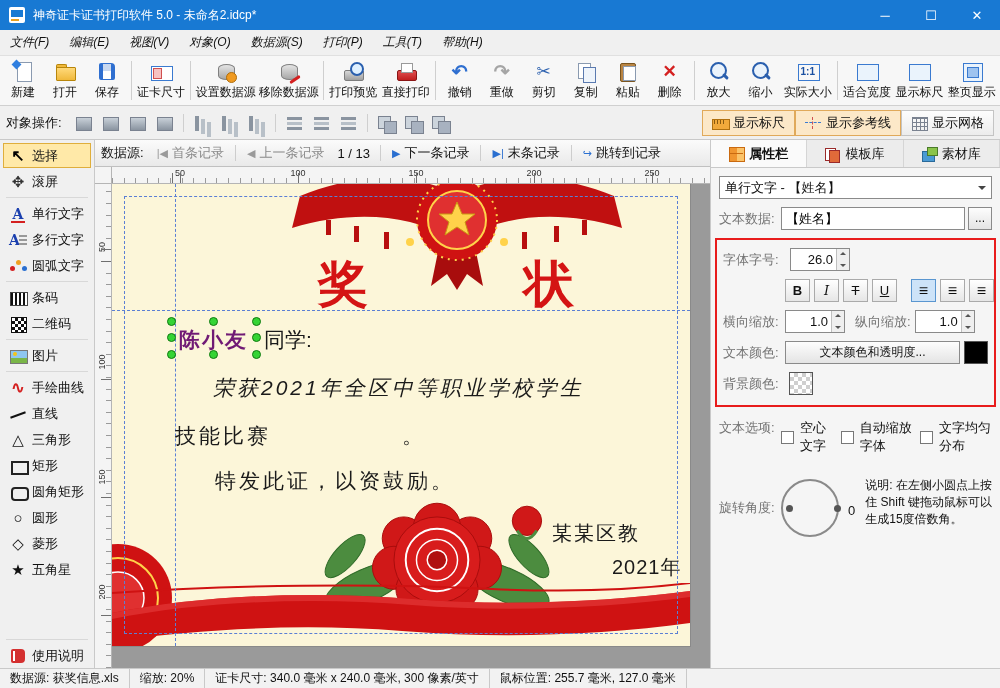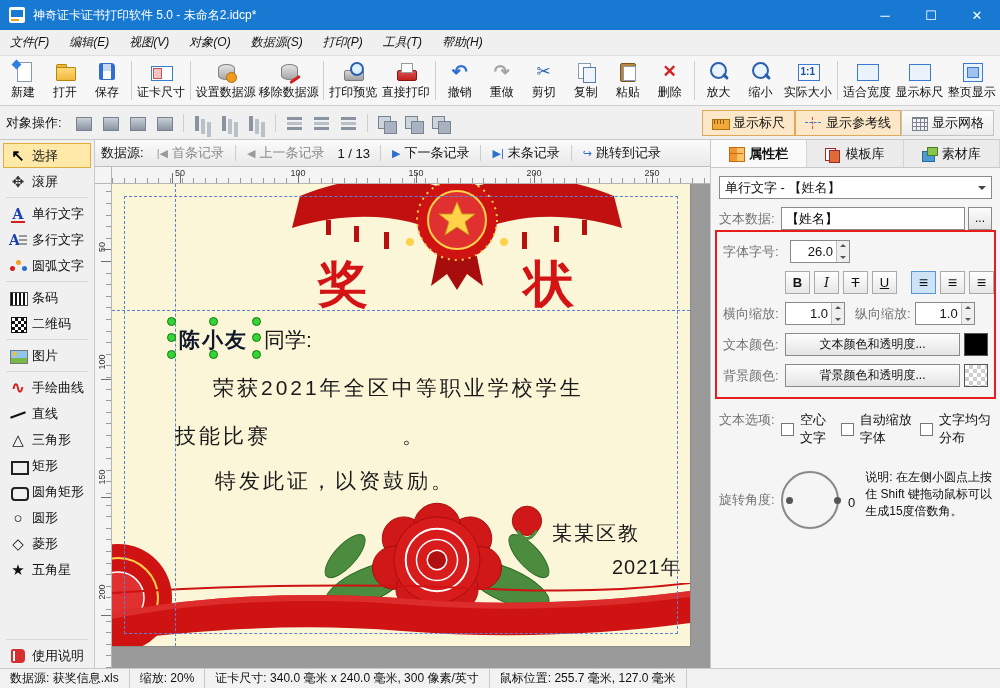--- a/index.html
+++ b/index.html
@@ -140,23 +140,23 @@
   .decor-top { position:absolute; left:180px; top:-4px; width:330px; height:112px; }
   .decor-flower { position:absolute; left:195px; top:286px; width:260px; height:176px; }
   .decor-ribbon { position:absolute; left:0; top:399px; width:578px; height:62px; }
   .decor-corner { position:absolute; left:0; top:360px; width:70px; height:102px; }
 
   .guide-inset { position:absolute; left:12px; top:12px; width:554px; height:438px; border:1px dashed #5b7fd4; }
   .guide-v { position:absolute; left:63px; top:0; bottom:0; width:0; border-left:1px dashed #5b7fd4; }
   .guide-h { position:absolute; top:126px; left:0; right:0; height:0; border-top:1px dashed #5b7fd4; }
 
   .cert-title { position:absolute; left:206px; top:72px; display:flex; gap:156px; font-size:50px; font-weight:bold; color:#d41414; font-family:"DejaVu Serif", serif; line-height:1.1; }
-  .cert-name { position:absolute; left:67px; top:142px; font-size:21px; color:#0f172a; font-weight:bold; letter-spacing:2px; }
+  .cert-name { position:absolute; left:67px; top:142px; font-size:21px; color:#701a75; font-weight:bold; letter-spacing:2px; }
   .cert-namesuffix { position:absolute; left:152px; top:142px; font-size:21px; color:#1a1a1a; }
-  .cert-line1 { position:absolute; left:101px; top:190px; font-size:21px; color:#1a1a1a; letter-spacing:3px; }
+  .cert-line1 { position:absolute; left:101px; top:190px; font-size:21px; color:#1a1a1a; letter-spacing:3px;font-style:italic; }
   .cert-line2 { position:absolute; left:63px; top:238px; font-size:21px; color:#1a1a1a; letter-spacing:3px; }
   .cert-line2p { position:absolute; left:290px; top:238px; font-size:21px; color:#1a1a1a; }
   .cert-line3 { position:absolute; left:103px; top:283px; font-size:21px; color:#1a1a1a; letter-spacing:3px; }
   .cert-org { position:absolute; left:440px; top:336px; font-size:20px; color:#1a1a1a; letter-spacing:2px; white-space:nowrap; }
   .cert-year { position:absolute; left:500px; top:370px; font-size:20px; color:#1a1a1a; letter-spacing:1px; white-space:nowrap; }
 
   .sel-box { position:absolute; left:60px; top:138px; width:84px; height:32px; }
   .hd { position:absolute; width:9px; height:9px; border-radius:50%; background:#35d435; border:1px solid #117a11; }
   .hd.nw{left:-5px;top:-5px;} .hd.n{left:50%;margin-left:-5px;top:-5px;} .hd.ne{right:-5px;top:-5px;}
   .hd.w{left:-5px;top:50%;margin-top:-5px;} .hd.e{right:-5px;top:50%;margin-top:-5px;}
@@ -181,21 +181,21 @@
   .combo .cval { flex:1; overflow:hidden; white-space:nowrap; }
   .caret { width:0; height:0; border:4px solid transparent; border-top-color:#444; margin-top:4px; flex:none; }
   .tinput { flex:1; height:23px; background:#fff; border:1px solid #8a8a8a; font-size:13px; padding:0 4px; font-family:"Liberation Sans", sans-serif; min-width:0; }
   .morebtn { width:24px; height:23px; border:1px solid #8a8a8a; background:linear-gradient(#fdfdfd,#e4e4e4); margin-left:3px; font-size:12px; text-align:center; line-height:21px; flex:none; }
   .spin { width:60px; height:23px; background:#fff; border:1px solid #8a8a8a; display:flex; align-items:stretch; flex:none; }
   .spin .val { flex:1; text-align:right; padding:3px 3px 0 0; font-size:13px; }
   .spin .btns { width:13px; display:flex; flex-direction:column; border-left:1px solid #c0c0c0; }
   .spin .btns i { flex:1; position:relative; background:#efefef; }
   .spin .btns i.up::before { content:""; position:absolute; left:3px; top:3px; border:3px solid transparent; border-bottom-color:#555; border-top-width:0; }
   .spin .btns i.dn::before { content:""; position:absolute; left:3px; bottom:3px; border:3px solid transparent; border-top-color:#555; border-bottom-width:0; }
-  .redbox { margin:0 4px 0; border:2px solid #e81c1c; padding-bottom:10px; }
+  .redbox { margin:8px 4px 0; border:2px solid #e81c1c; padding-bottom:10px; }
   .redbox .rrow { margin:8px 6px 0; }
   .sbtn { width:25px; height:23px; border:1px solid #aaa; background:linear-gradient(#fff,#e6e6e6); display:flex; align-items:center; justify-content:center; font-size:13px; margin-right:4px; flex:none; }
   .sbtn.bld { font-weight:bold; }
   .sbtn.ita { font-style:italic; font-family:"DejaVu Serif", serif; }
   .sbtn.stk { text-decoration:line-through; }
   .sbtn.und { text-decoration:underline; }
   .sbtn.alg { font-size:16px; }
   .sbtn.active { background:#cde3f8; border-color:#5a96d0; }
   .sgap { width:10px; flex:none; }
   .cbtn { flex:1; height:23px; border:1px solid #8a8a8a; background:linear-gradient(#fdfdfd,#e4e4e4); font-size:12px; display:flex; align-items:center; justify-content:center; min-width:0; white-space:nowrap;text-align:center; }
@@ -648,21 +648,20 @@
               </span>
             </span>
         </div>
         <div class="rrow">
           <span class="rlabel">文本颜色:</span>
           <span class="cbtn">文本颜色和透明度...</span>
           <span class="swatch black"></span>
         </div>
         <div class="rrow">
           <span class="rlabel">背景颜色:</span>
-          <span class="cbtn">背景颜色和透明度...</span>
           <span class="swatch checker"></span>
         </div>
       </div>
 
       <div class="rrow" style="align-items:flex-start;margin-top:12px">
         <span class="rlabel">文本选项:</span>
         <span class="optcol">
           <span class="optrow">
               <span class="cb"></span>
               <span>空心文字</span>

